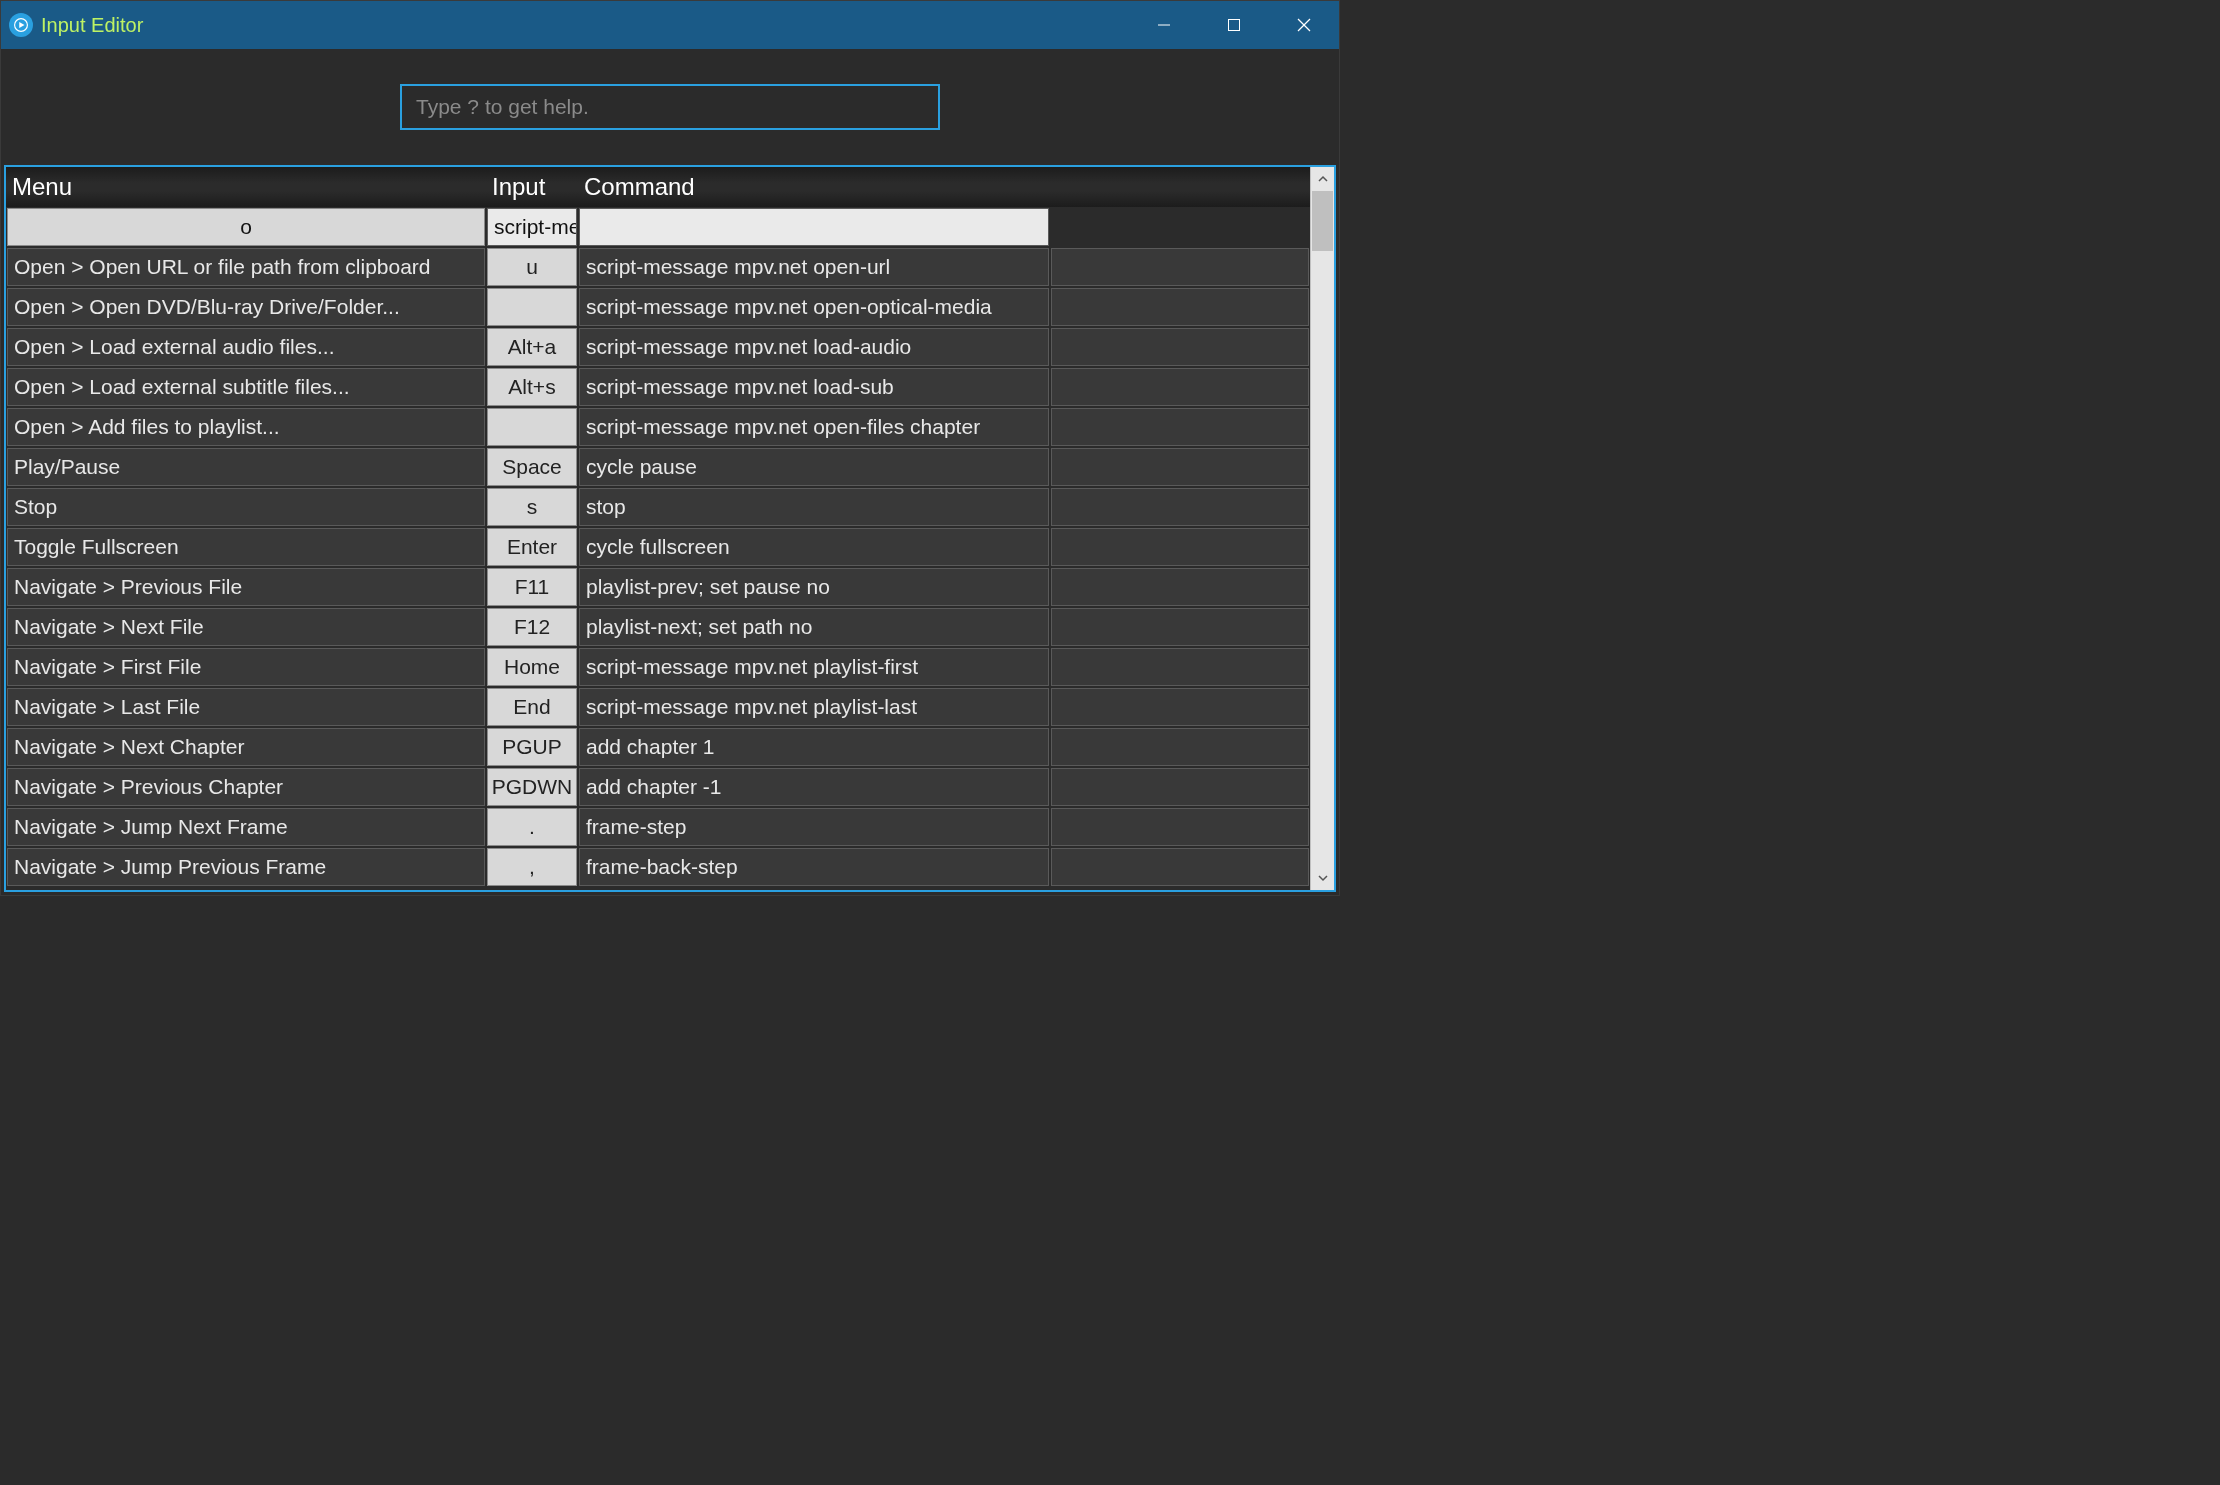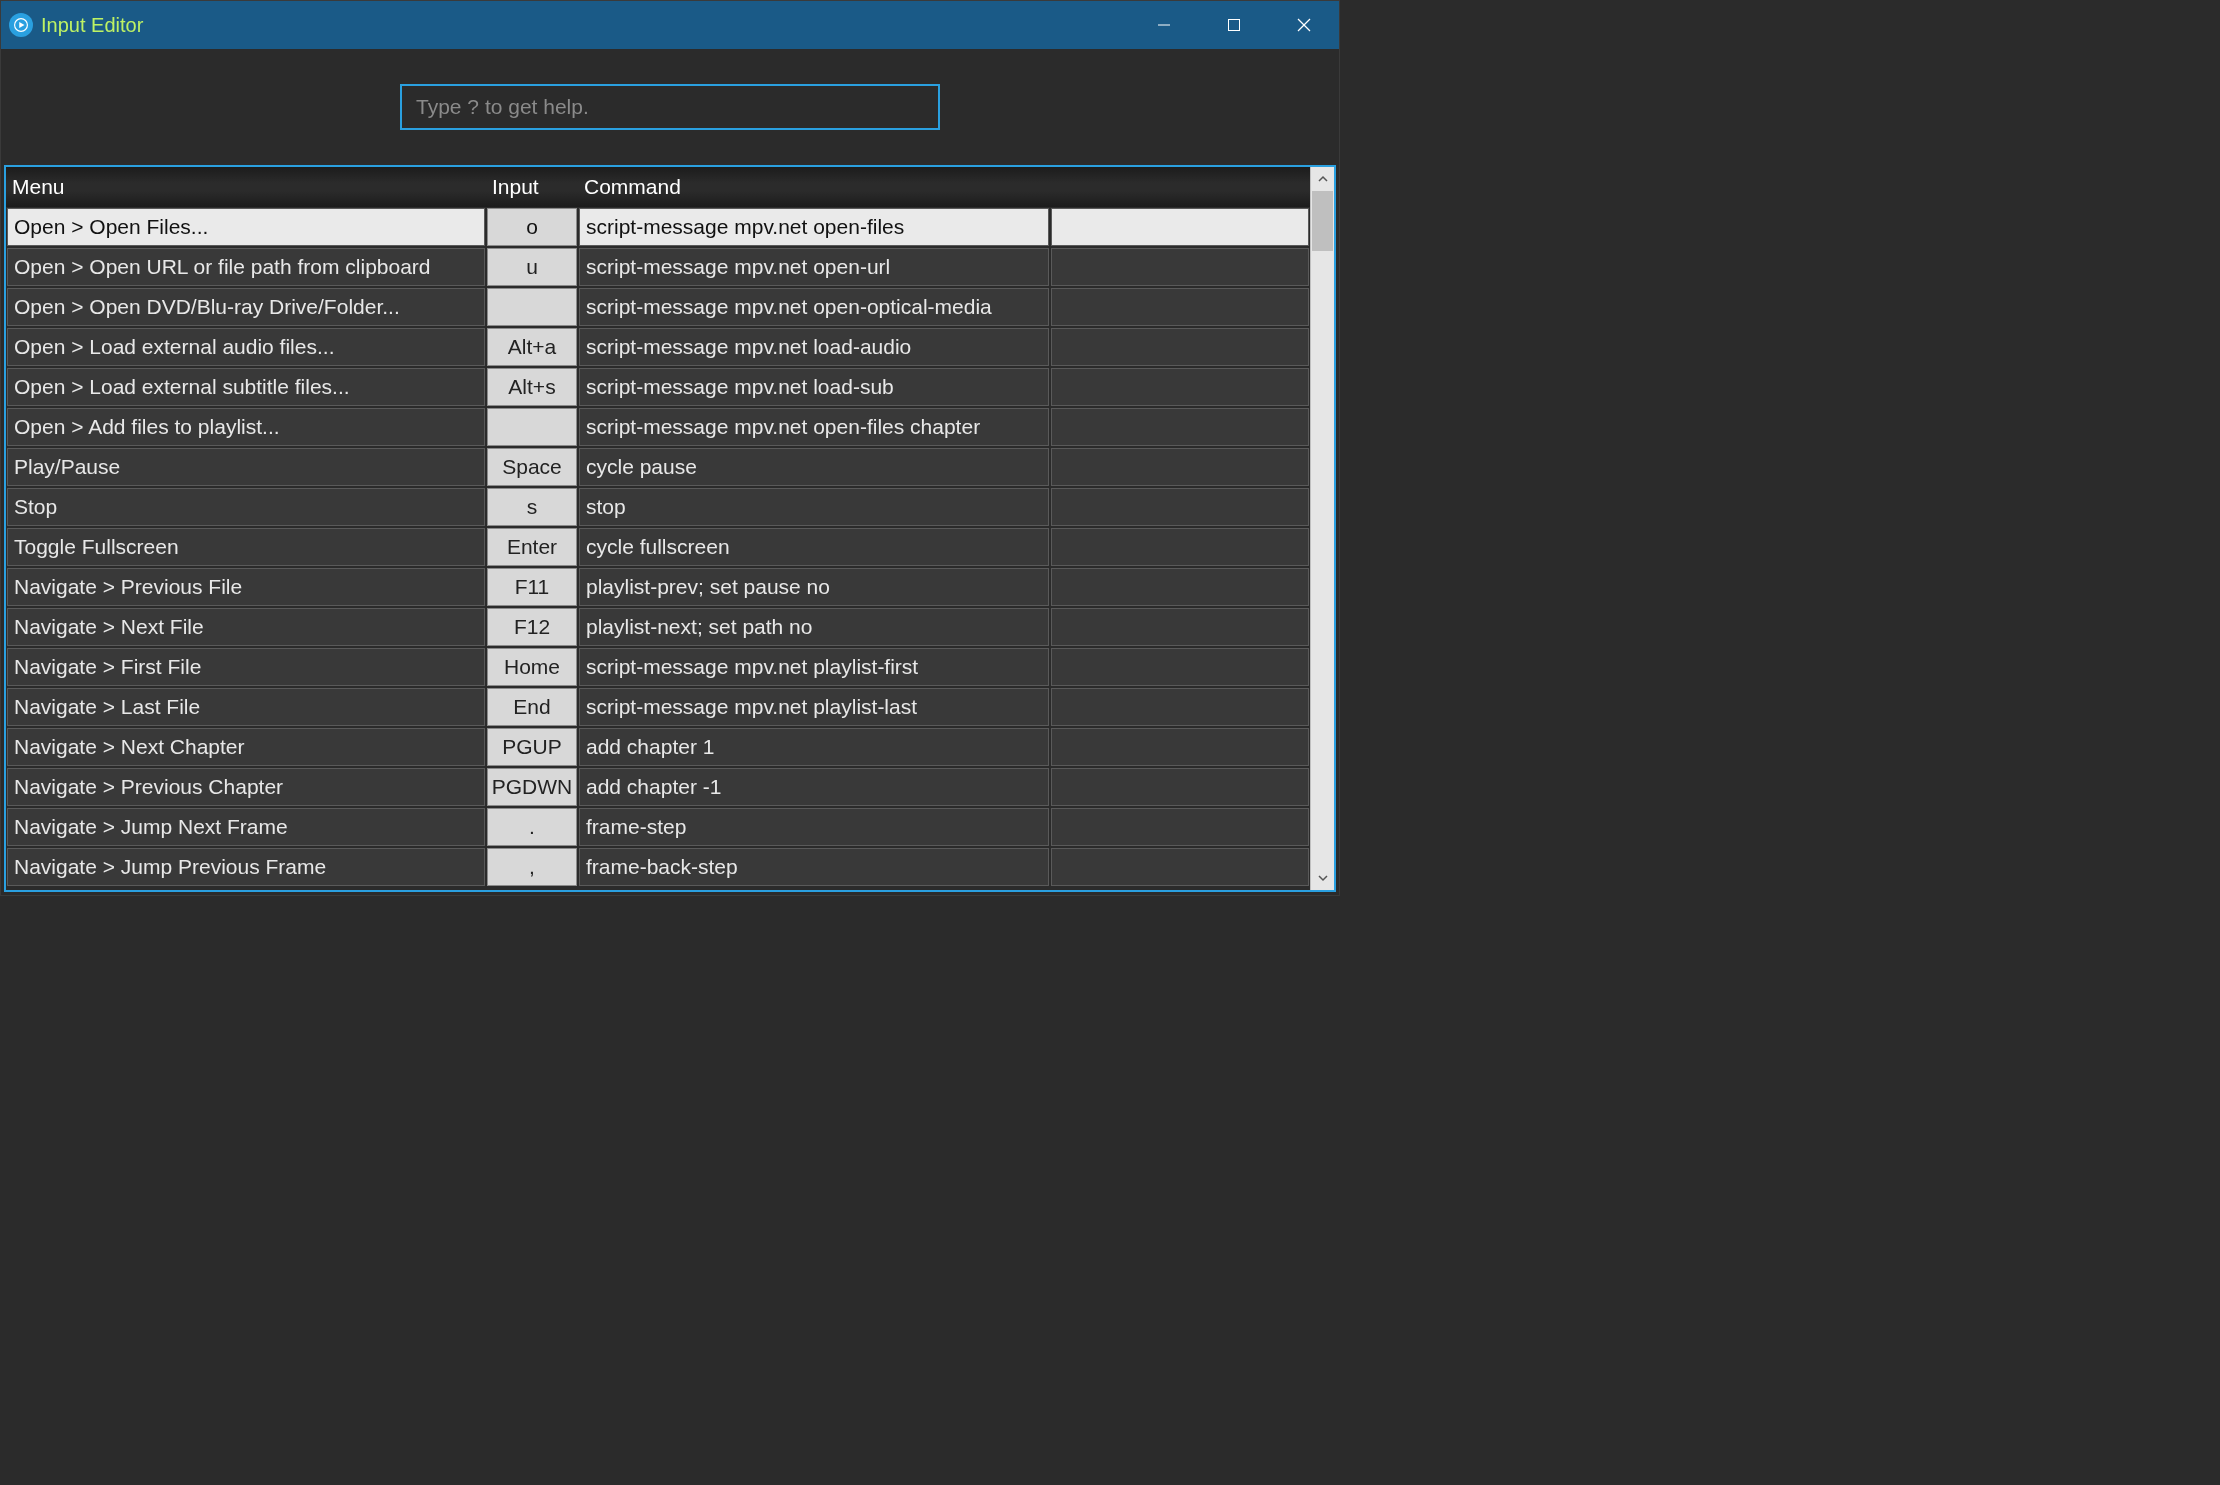--- a/index.html
+++ b/index.html
@@ -77,21 +77,21 @@
     flex: 1 1 auto;
     overflow: hidden;
   }
   .headerrow {
     display: grid;
     grid-template-columns: 480px 92px 472px 1fr;
     height: 40px;
     align-items: center;
     background: linear-gradient(to bottom, #1c1c1c 0%, #2b2b2b 40%, #2b2b2b 60%, #1c1c1c 100%);
     color: #fff;
-    font-size: 21px;
+    font-size: 24px;
   }
   .headerrow > div { padding: 0 6px; white-space: nowrap; }
   .rows {
     display: flex; flex-direction: column;
   }
   .row {
     display: grid;
     grid-template-columns: 480px 92px 472px 1fr;
     height: 40px;
   }
@@ -185,21 +185,20 @@
   <div class="tablewrap">
     <div class="table">
       <div class="headerrow">
         <div>Menu</div>
         <div>Input</div>
         <div>Command</div>
         <div></div>
       </div>
       <div class="rows" id="rows">
           <div class="row selected">
-            <div class="cell">Open &gt; Open Files...</div>
             <div class="cell input">o</div>
             <div class="cell">script-message mpv.net open-files</div>
             <div class="cell"></div>
           </div>
           <div class="row">
             <div class="cell">Open &gt; Open URL or file path from clipboard</div>
             <div class="cell input">u</div>
             <div class="cell">script-message mpv.net open-url</div>
             <div class="cell"></div>
           </div>

